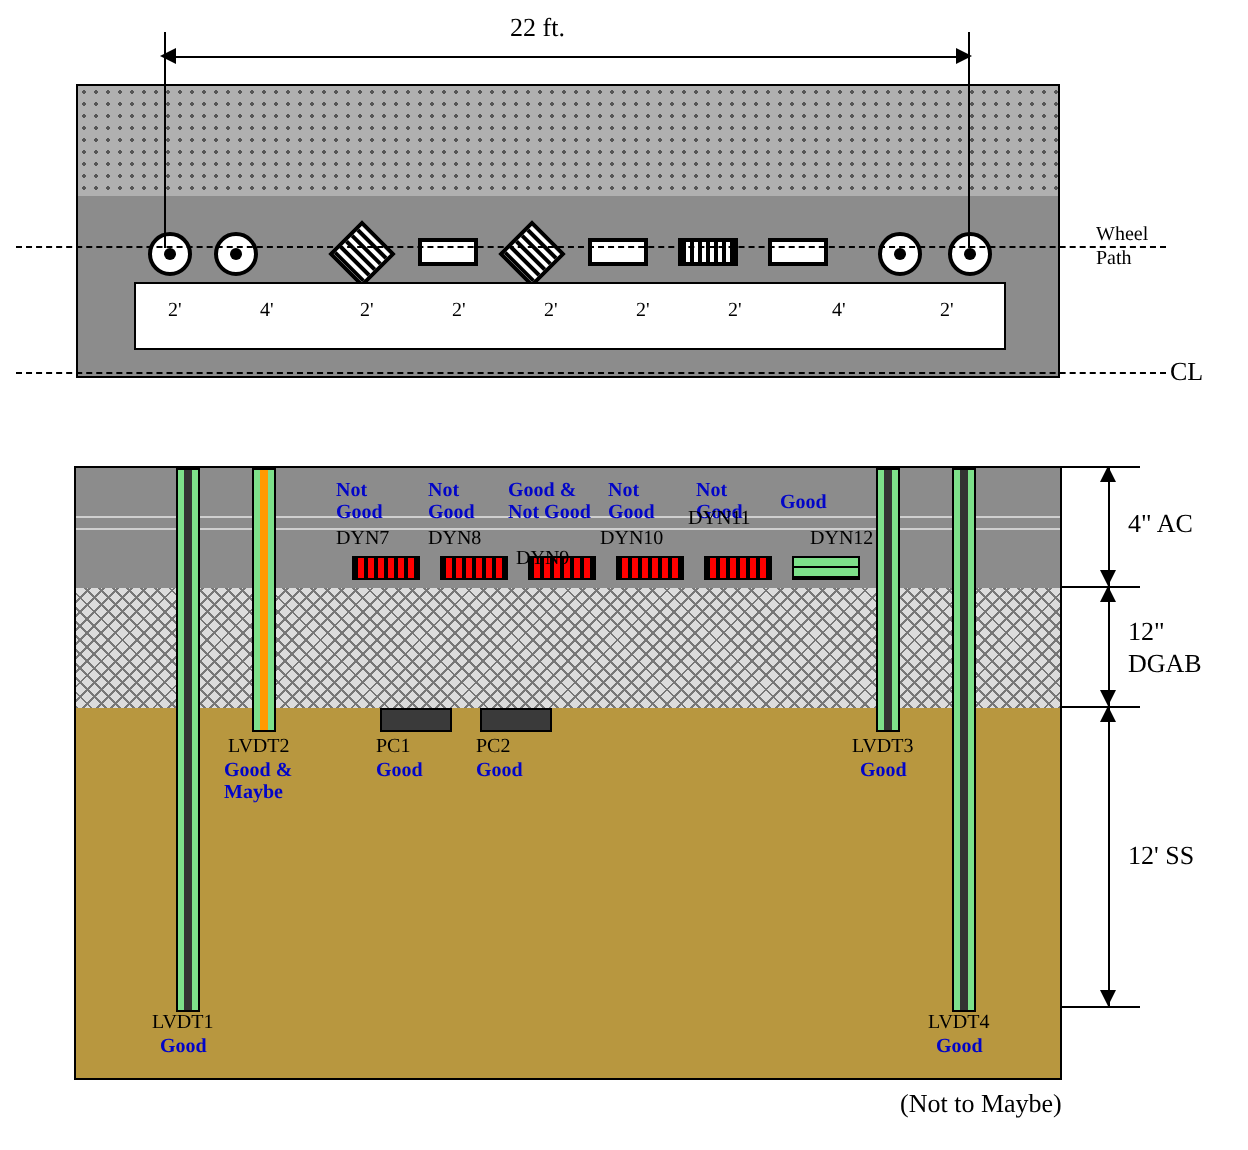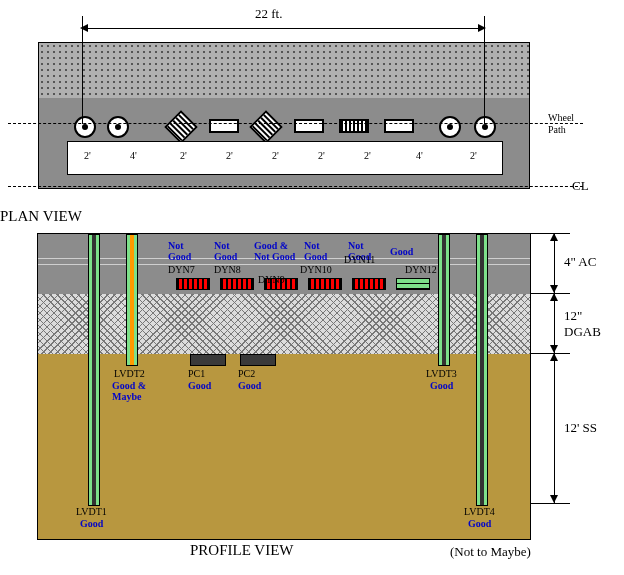--- a/index.html
+++ b/index.html
@@ -99,23 +99,22 @@
     <div class="arrow-head-r" style="right:-2px;top:4px"></div>
   </div>
   <div class="abs arrow-vline" style="left:82px;top:16px;height:108px"></div>
   <div class="abs arrow-vline" style="left:484px;top:16px;height:108px"></div>
   <span class="abs med center" style="left:255px;top:6px;width:50px">22 ft.</span>
 
   <div class="dash-h" style="left:8px;top:123px;width:575px"></div>
   <div class="dash-h" style="left:8px;top:186px;width:575px"></div>
   <span class="abs tiny" style="left:548px;top:112px;white-space:pre-line;line-height:12px">Wheel
 Path</span>
-  <span class="abs med" style="left:572px;top:178px">CL</span>
-
-  <span class="abs lg center" style="left:0;top:208px;width:560px">PLAN VIEW</span>
+  <span class="abs med" style="left:585px;top:178px">CL</span>
+
 
   <div class="abs" style="left:37px;top:233px;width:492px;height:305px;border:1px solid #000">
 
     <div class="abs gray-mid" style="left:0;top:0;width:100%;height:60px;border-bottom:1px solid #000"></div>
 
     <div class="abs" style="left:0;top:24px;width:100%;height:0;border-top:1px solid #cfcfcf"></div>
     <div class="abs" style="left:0;top:30px;width:100%;height:0;border-top:1px solid #cfcfcf"></div>
 
     <div class="abs dgab-hatch" style="left:0;top:60px;width:100%;height:60px;border-bottom:1px solid #000"></div>
 
@@ -189,15 +188,14 @@
   <div class="abs arrow-head-d" style="left:550px;top:345px"></div>
   <div class="abs" style="left:530px;top:353px;width:40px;border-top:1px solid #000"></div>
   <span class="abs med" style="left:564px;top:308px;width:50px">12" DGAB</span>
 
   <div class="abs arrow-vline" style="left:554px;top:353px;height:150px"></div>
   <div class="abs arrow-head-u" style="left:550px;top:353px"></div>
   <div class="abs arrow-head-d" style="left:550px;top:495px"></div>
   <div class="abs" style="left:530px;top:503px;width:40px;border-top:1px solid #000"></div>
   <span class="abs med" style="left:564px;top:420px">12' SS</span>
 
-  <span class="abs lg center" style="left:190px;top:542px;width:180px">PROFILE VIEW</span>
   <span class="abs med" style="left:450px;top:544px">(Not to Maybe)</span>
 </div>
 
 </body></html>

